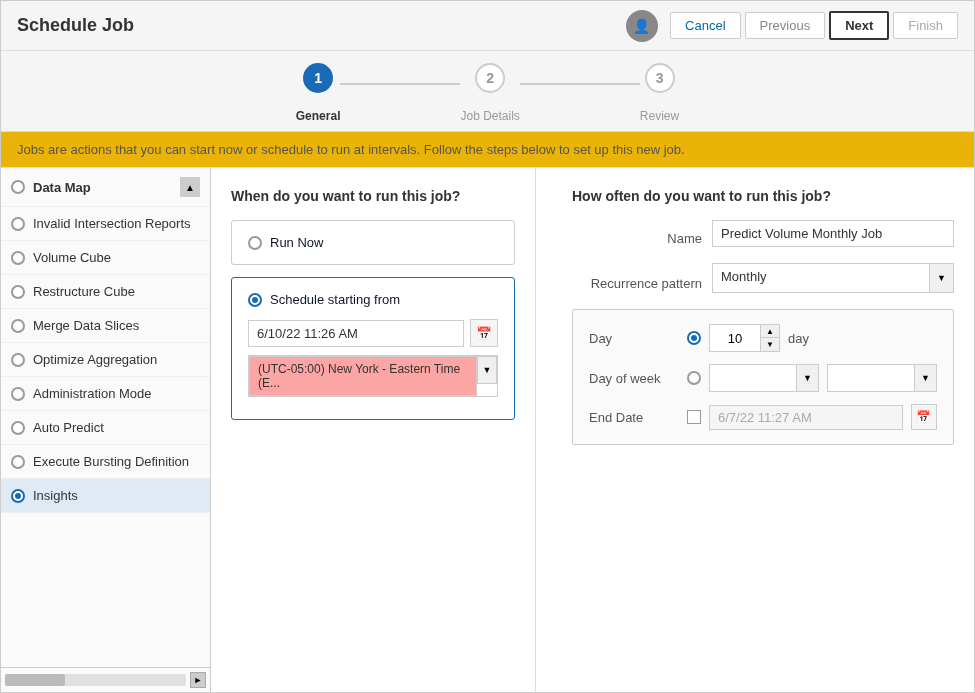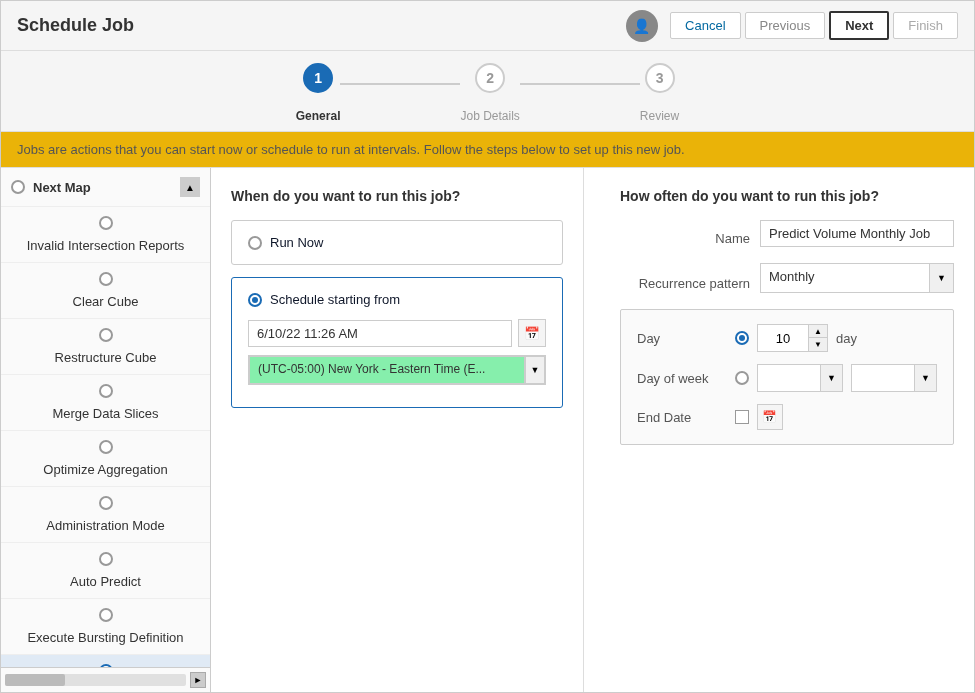--- a/index.html
+++ b/index.html
@@ -141,21 +141,20 @@
     }
     .sidebar-item {
       display: flex;
       align-items: center;
       padding: 9px 10px;
       cursor: pointer;
       color: #333;
       font-size: 13px;
       gap: 8px;
       border-bottom: 1px solid #eee;
-      flex-direction: column;
     }
     .sidebar-item.selected { background: #e0eaf5; }
     .radio-dot {
       width: 14px;
       height: 14px;
       border-radius: 50%;
       border: 2px solid #999;
       background: #fff;
       flex-shrink: 0;
       display: flex;
@@ -319,21 +318,21 @@
       align-items: center;
       justify-content: center;
       font-size: 13px;
     }
     .timezone-select {
       flex: 1;
       border: 1px solid #ccc;
       padding: 5px 8px;
       font-size: 12px;
       color: #333;
-      background: #86efac;
+      background: #fca5a5;
     }
     .dropdown-arrow {
       width: 20px;
       height: 28px;
       border: 1px solid #ccc;
       background: #f0f0f0;
       display: flex;
       align-items: center;
       justify-content: center;
       font-size: 9px;
@@ -549,32 +548,32 @@
   <div class="subtitle">Jobs are actions that you can start now or schedule to run at intervals. Follow the steps below to set up this new job.</div>
 
   <div class="dialog-body">
 
     <div class="sidebar">
       <div class="sidebar-list">
 
         <div class="sidebar-header-item">
           <div style="display:flex;align-items:center;gap:8px;">
             <div class="radio-dot"></div>
-            <span>Next Map</span>
+            <span>Data Map</span>
           </div>
           <button class="collapse-btn">▲</button>
         </div>
 
         <div class="sidebar-item">
           <div class="radio-dot"></div>
           <span>Invalid Intersection Reports</span>
         </div>
         <div class="sidebar-item">
           <div class="radio-dot"></div>
-          <span>Clear Cube</span>
+          <span>Volume Cube</span>
         </div>
         <div class="sidebar-item">
           <div class="radio-dot"></div>
           <span>Restructure Cube</span>
         </div>
         <div class="sidebar-item">
           <div class="radio-dot"></div>
           <span>Merge Data Slices</span>
         </div>
         <div class="sidebar-item">
@@ -679,20 +678,21 @@
             </div>
             <div class="dow-select">
               <span class="dow-value"></span>
               <div class="dow-arrow">▼</div>
             </div>
           </div>
 
           <div class="end-date-row">
             <span class="end-date-label">End Date</span>
             <div class="checkbox"></div>
+            <input class="end-date-input" type="text" value="6/7/22 11:27 AM" style="">
             <button class="end-cal-btn">📅</button>
           </div>
 
         </div>
       </div>
 
     </div>
   </div>
 
 </div>

